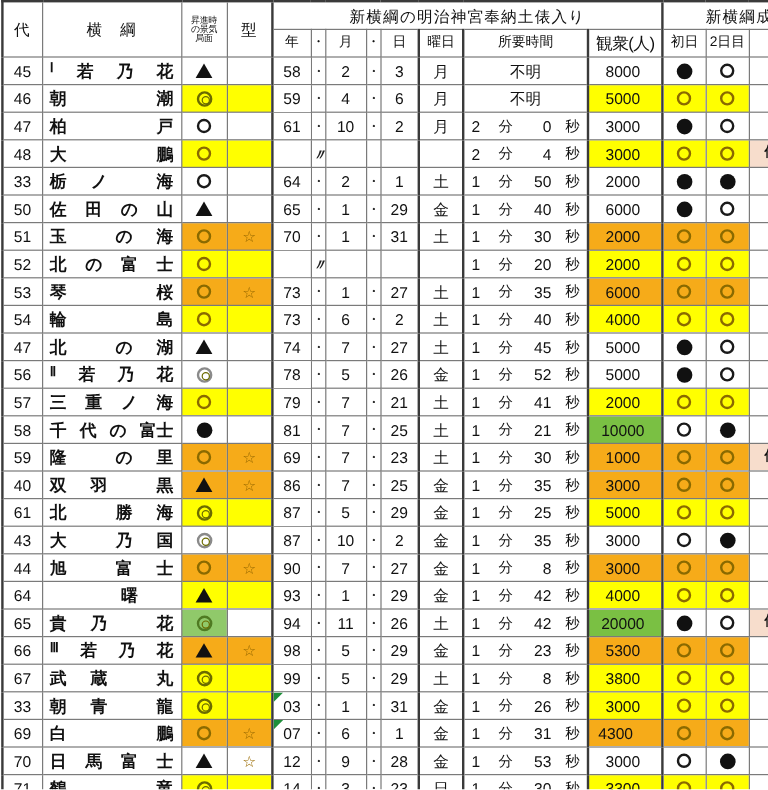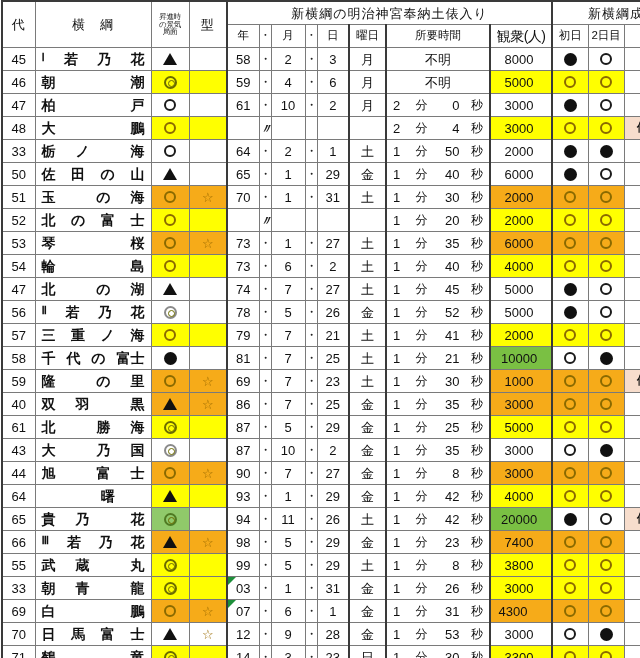--- a/index.html
+++ b/index.html
@@ -1130,35 +1130,35 @@
           <td class="c-d">29</td>
           <td class="c-yobi thick-l">金</td>
           <td class="c-time thick-l">
             <div class="tm">
               <span class="n1">1</span>
               <span class="u1">分</span>
               <span class="n2">23</span>
               <span class="u2">秒</span>
             </div>
           </td>
-          <td class="c-kan thick-l bg-o" style="padding-right:4px">7400</td>
+          <td class="c-kan thick-l bg-o" style="padding-right:4px">5300</td>
           <td class="c-sho thick-l bg-o">
             <div class="cellmk">
               <span class="mk ocirc"></span>
             </div>
           </td>
           <td class="c-futsu bg-o">
             <div class="cellmk">
               <span class="mk ocirc"></span>
             </div>
           </td>
           <td class="c-note thick-r bg-w"></td>
         </tr>
         <tr>
-          <td class="c-dai thick-l">55</td>
+          <td class="c-dai thick-l">67</td>
           <td class="c-name">
             <div class="nm">
               <span class="">武</span>
               <span class="">蔵</span>
               <span class=""></span>
               <span class="">丸</span>
             </div>
           </td>
           <td class="c-keiki bg-y">
             <div class="cellmk">

